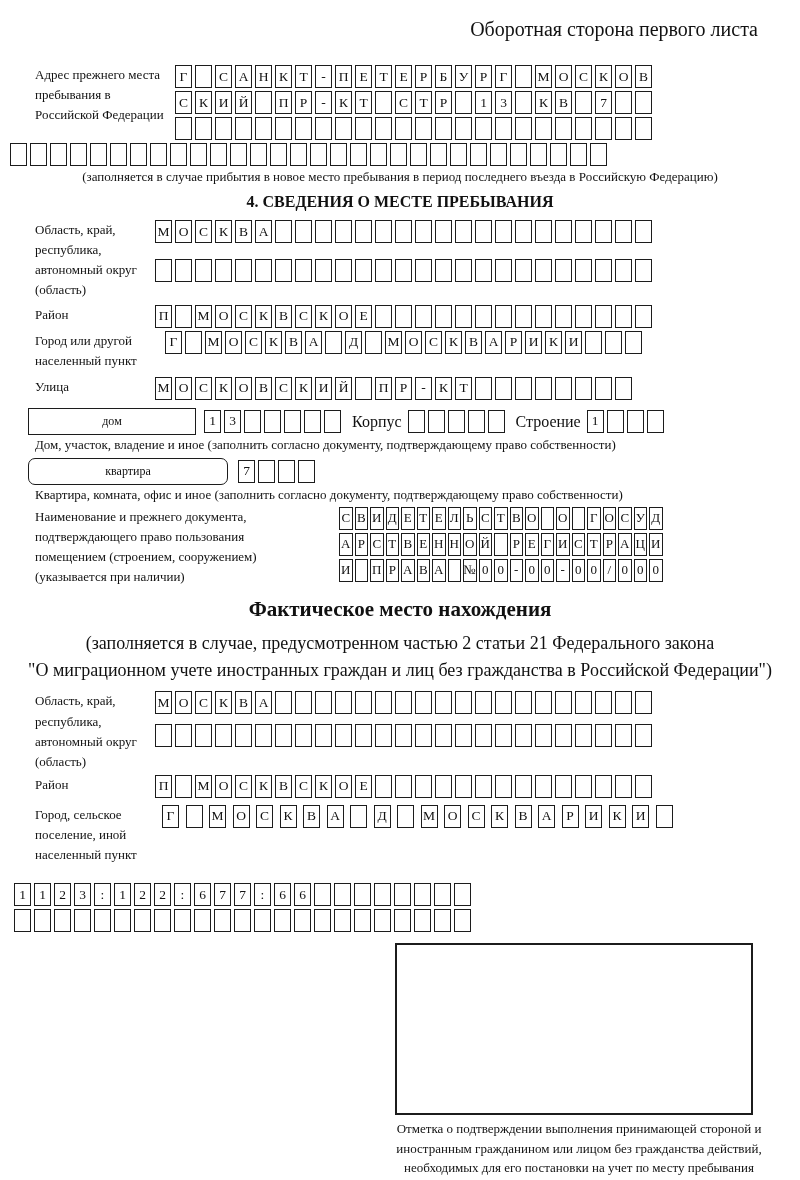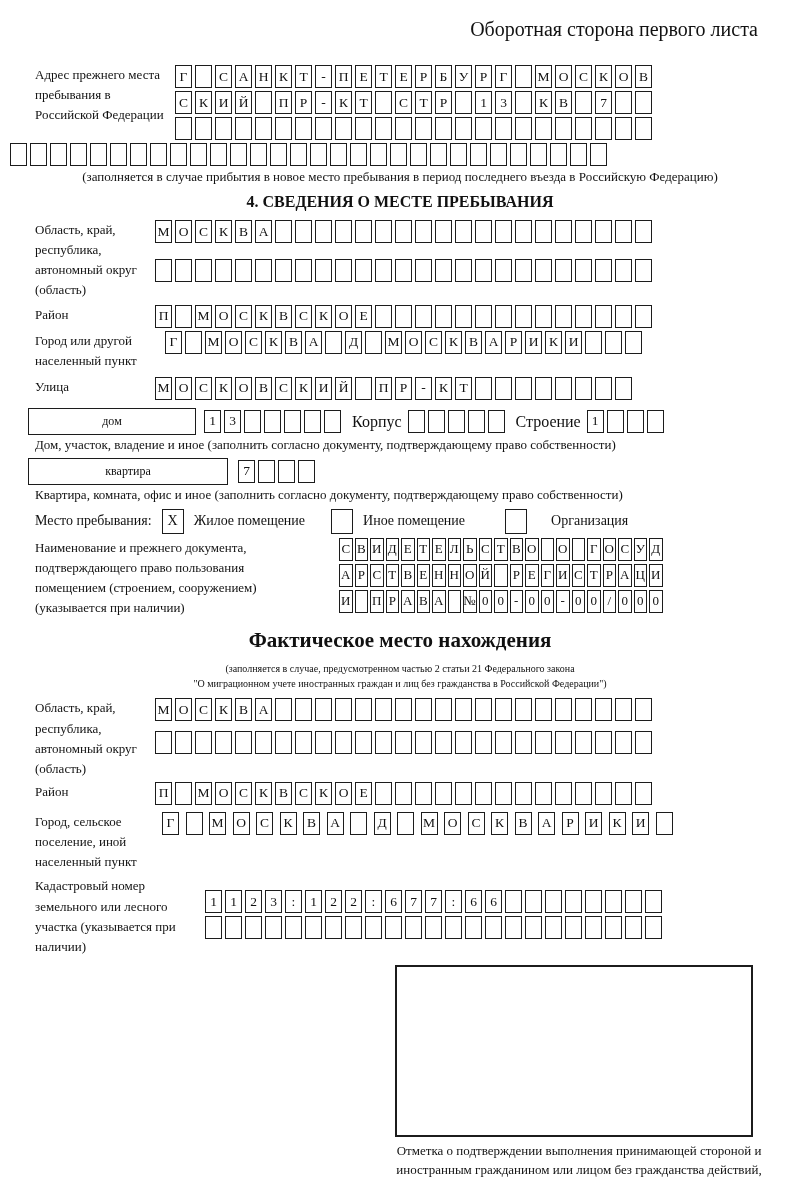--- a/index.html
+++ b/index.html
@@ -29,28 +29,28 @@
     font-size: 13.5px; flex-shrink: 0; background: #fff;
   }
   .cellrow.narrow .cell { width: 13.5px; margin-right: 2px; font-size: 13px; }
   .cellrow.wide .cell { margin-right: 6.5px; }
   .gap14 { height: 13px; }
   .gap8 { height: 7px; }
 
   .caption { font-size: 13px; text-align: center; margin: 1px 0 4px 0; }
   .sec-title { font-size: 16px; font-weight: bold; text-align: center; margin: 8px 0 9px 0; }
   .fact-title { font-size: 21px; font-weight: bold; text-align: center; margin: 10px 0 8px 0; }
-  .fact-cap { font-size: 10px; text-align: center; line-height: 1.5; }
+  .fact-cap { font-size: 18px; text-align: center; line-height: 1.5; }
 
   .widebox {
     border: 1.8px solid #1c1c1c; height: 27px; display: flex; align-items: center;
     justify-content: center; font-size: 12px; flex-shrink: 0; background: #fff;
   }
   .dom-box { width: 168px; margin-left: 14px; margin-right: 8px; }
-  .kv-box { width: 200px; margin-left: 14px; margin-right: 10px; }
+  .kv-box { width: 200px; margin-left: 14px; margin-right: 10px; border-radius: 7px; }
   .inline-lbl { font-size: 16px; line-height: 27px; margin: 0 6px 0 8px; white-space: nowrap; }
   .mid-row { margin: 5px 0 2px 0; align-items: center; }
 
   .stay-row { align-items: center; margin: 6px 0 1px 0; font-size: 14px; }
   .stay-label { padding-left: 21px; margin-right: 10px; }
   .checkbox {
     width: 22px; height: 25px; border: 1.8px solid #1c1c1c; display: inline-flex;
     align-items: center; justify-content: center; font-size: 14px; margin-right: 10px;
     flex-shrink: 0; background: #fff;
   }
@@ -374,29 +374,20 @@
     <div class="widebox kv-box">квартира</div>
     <div class="cellrow" style="margin-bottom:0">
         <span class="cell">7</span>
         <span class="cell"></span>
         <span class="cell"></span>
         <span class="cell"></span>
       </div>
   </div>
   <div class="caption" style="text-align:left; padding-left:21px">Квартира, комната, офис и иное (заполнить согласно документу, подтверждающему право собственности)</div>
 
-  <div class="frow stay-row">
-    <span class="stay-label">Место пребывания:</span>
-    <span class="checkbox">X</span>
-    <span class="opt-label">Жилое помещение</span>
-    <span class="checkbox"></span>
-    <span class="opt-label">Иное помещение</span>
-    <span class="checkbox" style="margin-left:14px"></span>
-    <span class="opt-label" style="margin-left:14px">Организация</span>
-  </div>
 
   <div class="frow doc-block">
     <div class="lbl lbl-doc">Наименование и прежнего документа, подтверждающего право пользования помещением (строением, сооружением) (указывается при наличии)</div>
     <div class="cellcol">
       <div class="cellrow narrow">
           <span class="cell">С</span>
           <span class="cell">В</span>
           <span class="cell">И</span>
           <span class="cell">Д</span>
           <span class="cell">Е</span>
@@ -584,21 +575,20 @@
         <span class="cell">А</span>
         <span class="cell">Р</span>
         <span class="cell">И</span>
         <span class="cell">К</span>
         <span class="cell">И</span>
         <span class="cell"></span>
       </div>
   </div>
 
   <div class="frow" style="margin-top:4px">
-    <div class="lbl lbl-cad">Кадастровый номер земельного или лесного участка (указывается при наличии)</div>
     <div class="cellcol" style="margin-top:14px">
       <div class="cellrow">
           <span class="cell">1</span>
           <span class="cell">1</span>
           <span class="cell">2</span>
           <span class="cell">3</span>
           <span class="cell">:</span>
           <span class="cell">1</span>
           <span class="cell">2</span>
           <span class="cell">2</span>

